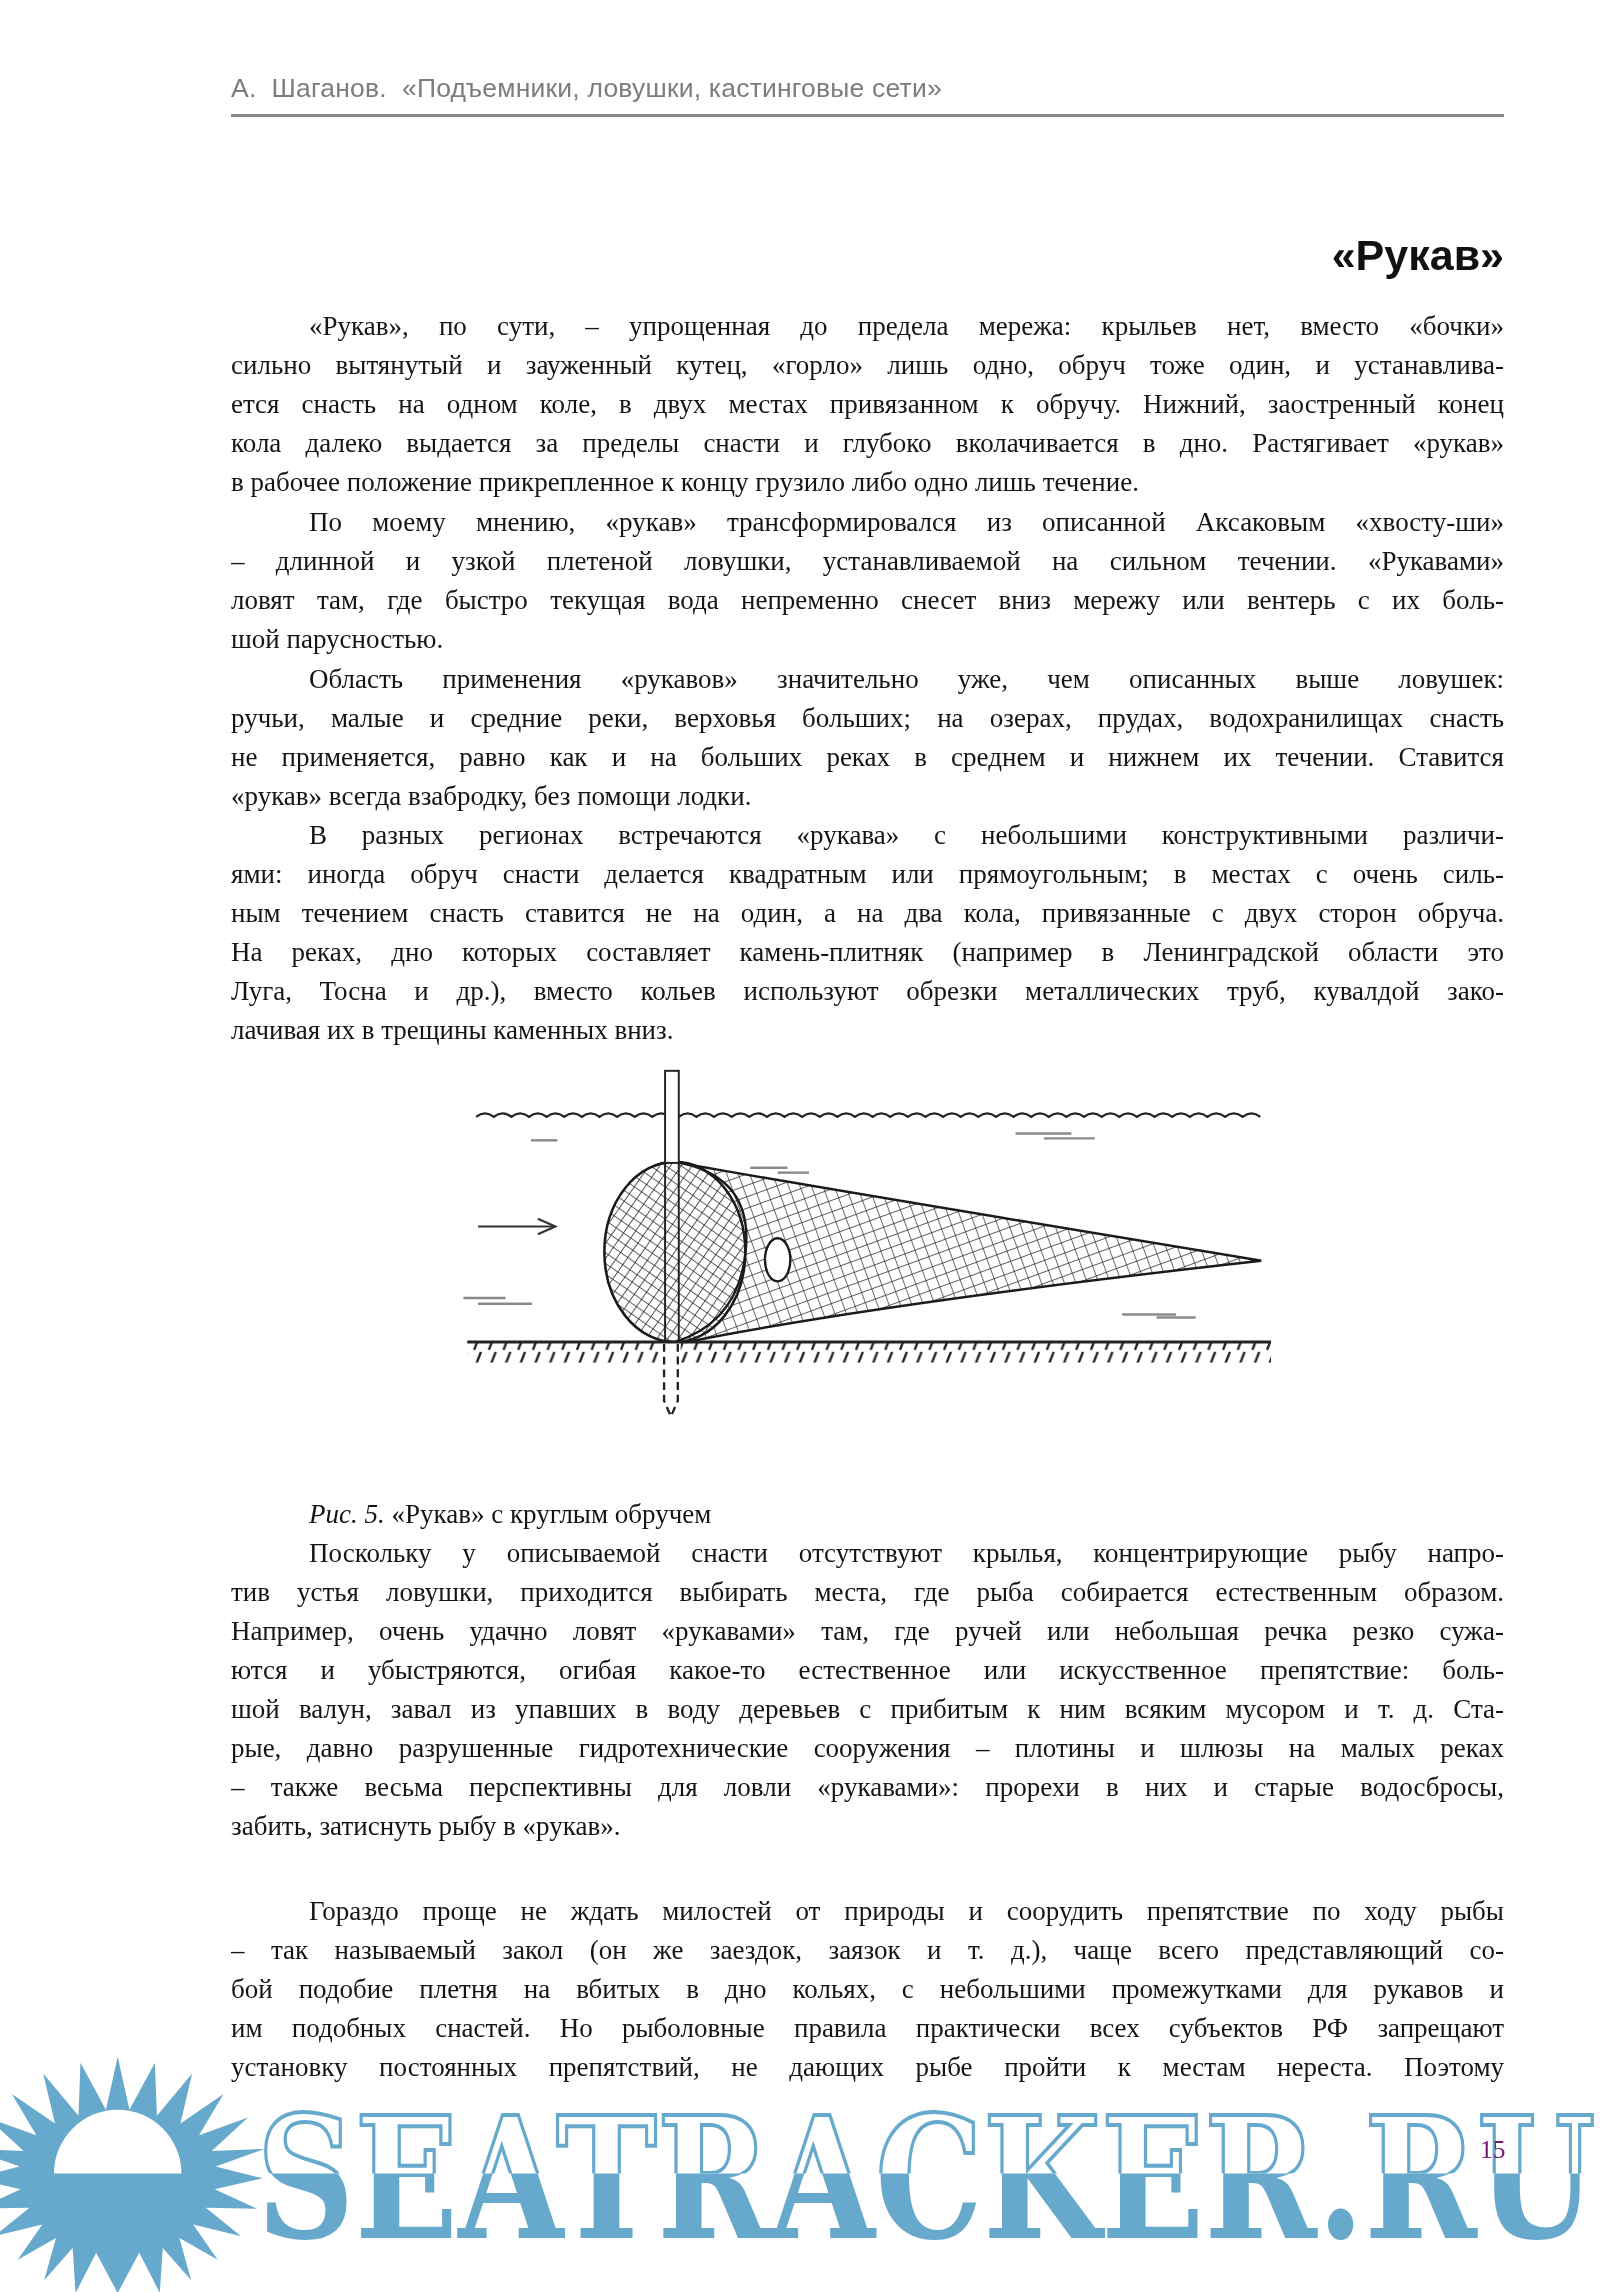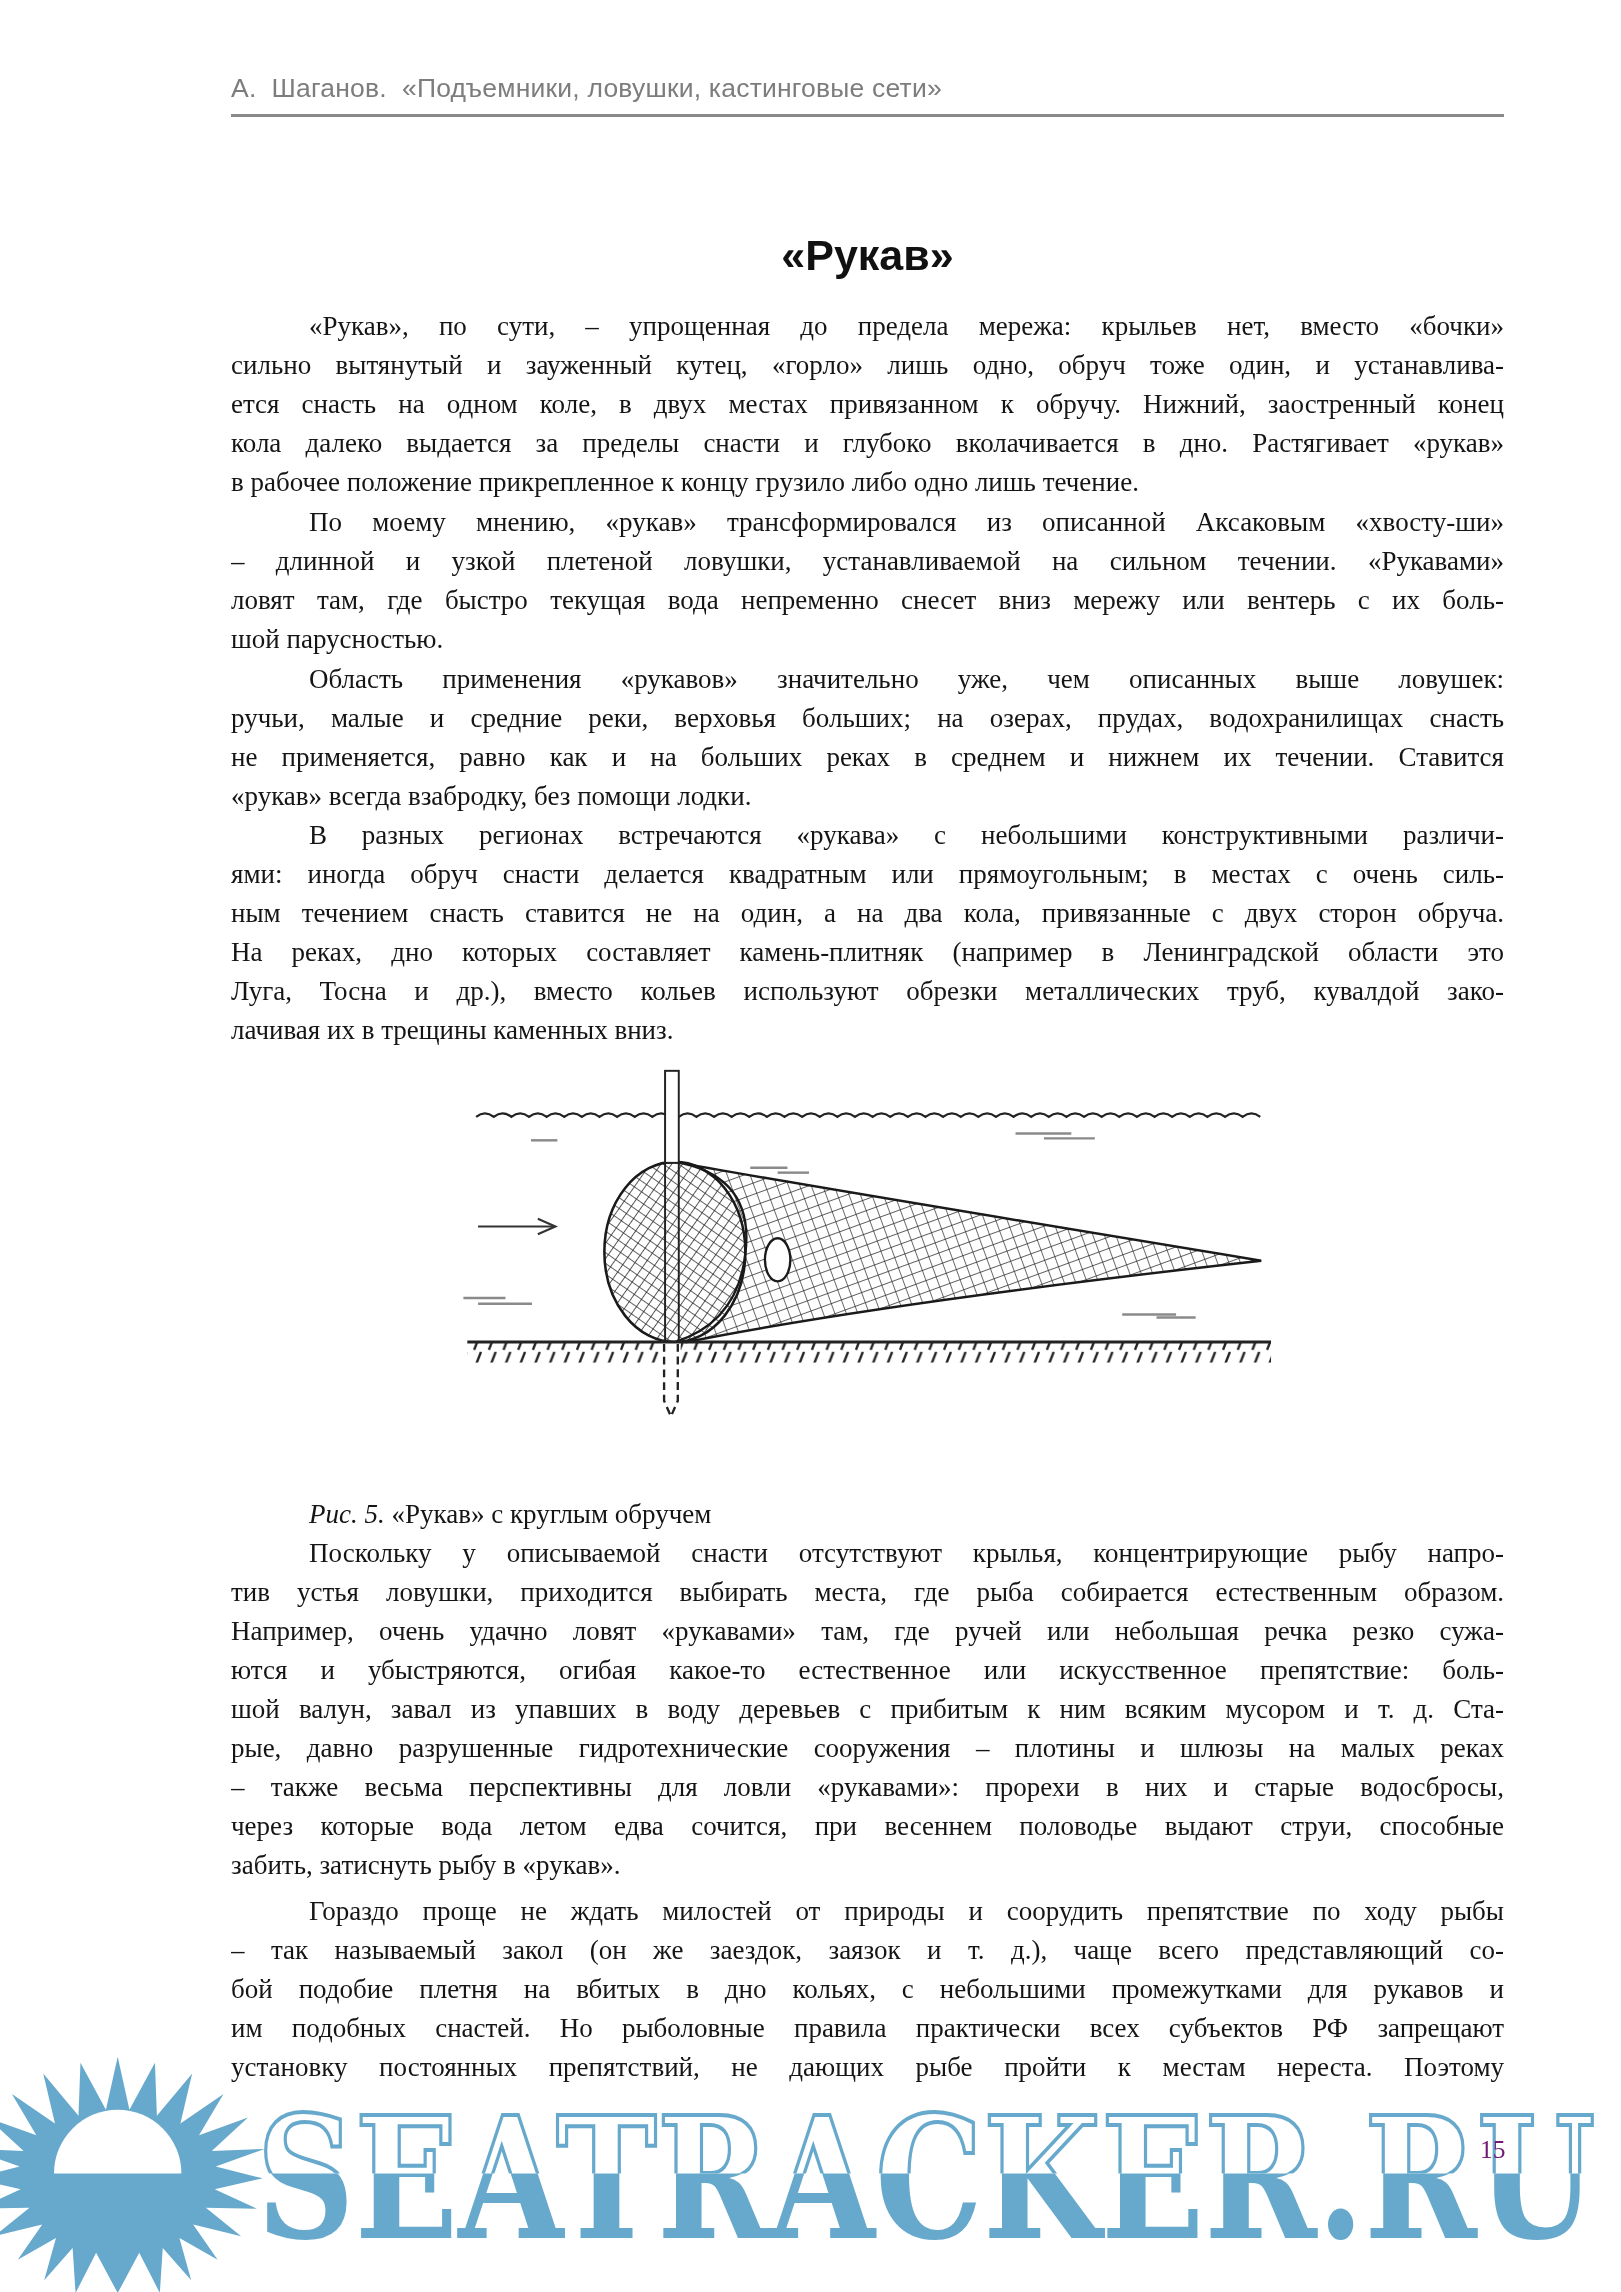--- a/index.html
+++ b/index.html
@@ -11,21 +11,21 @@
     font-family: "Liberation Sans", sans-serif;
     font-size: 26.5px; color: #7d7d7d; letter-spacing: 0.2px;
     white-space: pre;
   }
   .header-rule {
     position: absolute; left: 231px; top: 114px; width: 1273px; height: 2.9px;
     background: #8a8a8a;
   }
   .title {
     position: absolute; left: 231px; top: 231px; width: 1273px;
-    text-align: center;
+    text-align: right;
     font-family: "Liberation Sans", sans-serif; font-weight: bold;
     font-size: 43px; color: #111;
   }
 
   .body-text {
     position: absolute; left: 231px; width: 1273px;
     font-family: "Liberation Serif", serif;
     font-size: 27px; color: #151515;
   }
   .line {
@@ -158,21 +158,20 @@
   </div>
 
   <div class="body-text" style="top:1534px">
     <span class="line indent">Поскольку у описываемой снасти отсутствуют крылья, концентрирующие рыбу напро-</span>
     <span class="line">тив устья ловушки, приходится выбирать места, где рыба собирается естественным образом.</span>
     <span class="line">Например, очень удачно ловят «рукавами» там, где ручей или небольшая речка резко сужа-</span>
     <span class="line">ются и убыстряются, огибая какое-то естественное или искусственное препятствие: боль-</span>
     <span class="line">шой валун, завал из упавших в воду деревьев с прибитым к ним всяким мусором и т. д. Ста-</span>
     <span class="line">рые, давно разрушенные гидротехнические сооружения – плотины и шлюзы на малых реках</span>
     <span class="line">– также весьма перспективны для ловли «рукавами»: прорехи в них и старые водосбросы,</span>
-    <span class="line">через которые вода летом едва сочится, при весеннем половодье выдают струи, способные</span>
     <span class="line last">забить, затиснуть рыбу в «рукав».</span>
   </div>
 
   <div class="body-text" style="top:1892px">
     <span class="line indent">Гораздо проще не ждать милостей от природы и соорудить препятствие по ходу рыбы</span>
     <span class="line">– так называемый закол (он же заездок, заязок и т. д.), чаще всего представляющий со-</span>
     <span class="line">бой подобие плетня на вбитых в дно кольях, с небольшими промежутками для рукавов и</span>
     <span class="line">им подобных снастей. Но рыболовные правила практически всех субъектов РФ запрещают</span>
     <span class="line">установку постоянных препятствий, не дающих рыбе пройти к местам нереста. Поэтому</span>
   </div>

